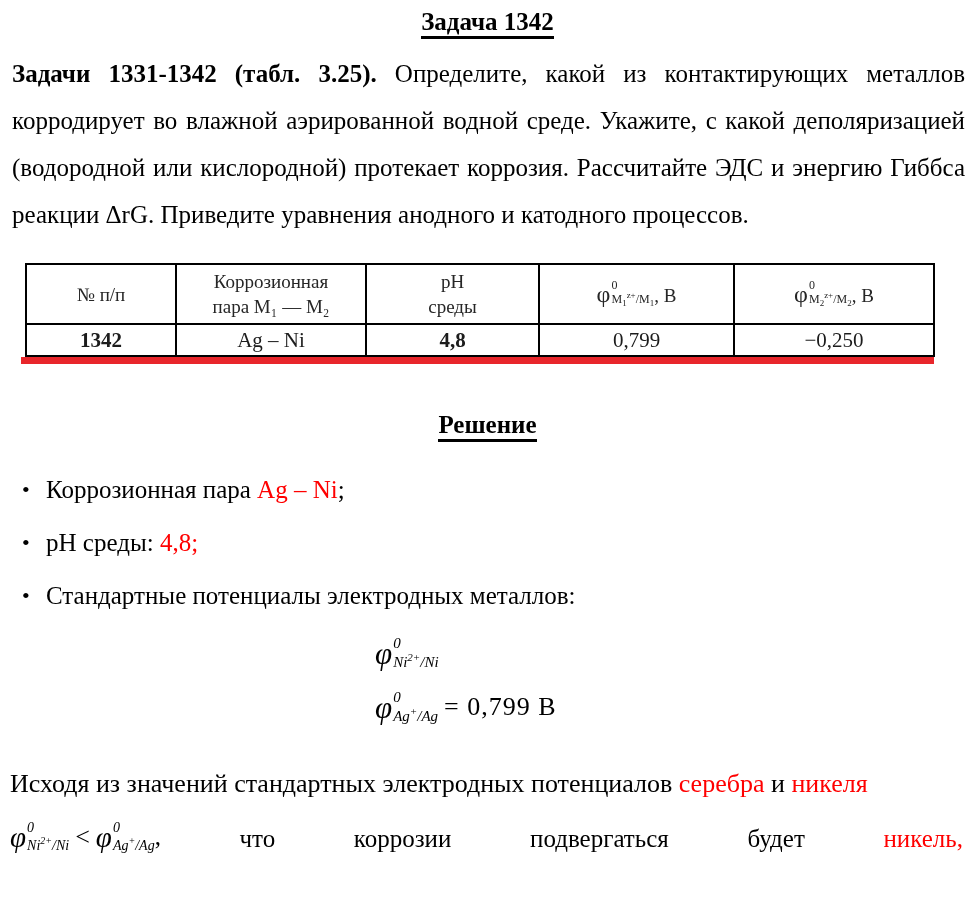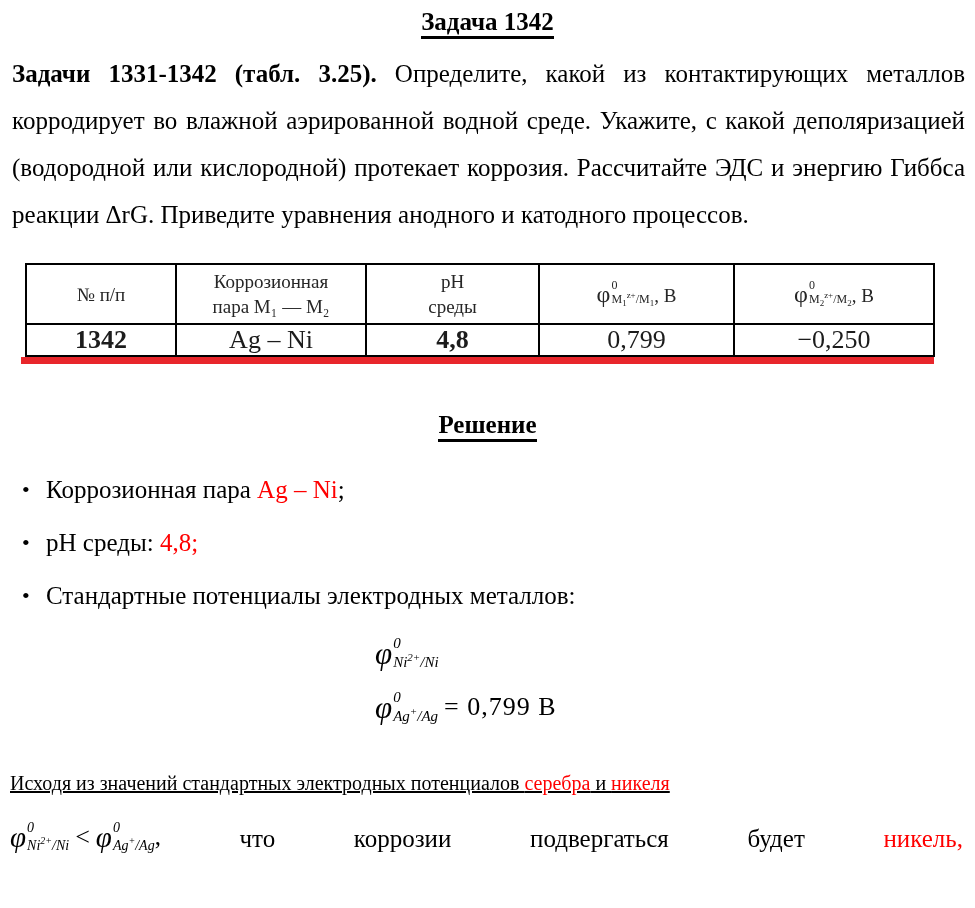--- a/index.html
+++ b/index.html
@@ -16,21 +16,21 @@
 
   
   .intro{font-size:25px;line-height:47px;text-align:justify;margin:12px 10px 0 12px;}
   .intro b{font-weight:bold;margin-top:24px;}
 
   
   .tablewrap{margin:25px 0 0 25px;width:913px;}
   table.ctable{border-collapse:collapse;table-layout:fixed;width:908px;color:var(--table_text,#262626);}
   table.ctable th,table.ctable td{border:2px solid #000;text-align:center;vertical-align:middle;padding:0;}
   table.ctable th{height:58px;font-weight:normal;font-size:19px;line-height:25px;}
-  table.ctable td{height:30px;font-size:26px;color:#1c1c1c;border-radius:16px;}
+  table.ctable td{height:30px;font-size:21px;color:#1c1c1c;border-radius:16px;}
   .c1{width:150px;}.c2{width:190px;}.c3{width:173px;}.c4{width:195px;}.c5{width:200px;}
   td.bold{font-weight:bold;}
   .redline{height:7px;background:var(--red_line,#e8262b);width:913px;margin-left:-4px;margin-top:0;}
 
   
   .phi{display:inline-flex;align-items:center;white-space:nowrap;}
   .phi-sym{font-size:24px;line-height:1;}
   .stack{display:inline-flex;flex-direction:column;align-items:flex-start;line-height:1.05;margin-left:1px;}
   .stack .ssup{font-size:12px;}
   .stack .ssub{font-size:12px;white-space:nowrap;}
@@ -49,21 +49,21 @@
   
   .formulas{margin:1px 0 0 375px;}
   .formula{display:flex;align-items:center;height:40px;margin-bottom:14px;font-style:italic;}
   .formula .phi-sym{font-size:31px;}
   .formula .stack .ssup{font-size:15px;}
   .formula .stack .ssub{font-size:15px;}
   .formula .stack .ssub sup{font-size:11px;}
   .formula .rhs{font-style:normal;font-size:26px;margin-left:6px;letter-spacing:1px;}
 
   
-  .closing1{font-size:20px;line-height:47px;text-align:justify;margin:33px 10px 0 10px;text-decoration:underline;}
+  .closing1{font-size:26px;line-height:47px;text-align:justify;margin:33px 10px 0 10px;}
   .closing2{display:flex;justify-content:space-between;align-items:baseline;margin:10px 12px 0 10px;font-size:25px;line-height:40px;}
   .ineq{display:inline-flex;align-items:center;font-style:italic;white-space:nowrap;}
   .ineq .phi-sym{font-size:29px;}
   .ineq .stack .ssup{font-size:14px;}
   .ineq .stack .ssub{font-size:14px;}
   .ineq .stack .ssub sup{font-size:10px;}
   .ineq .lt{font-style:normal;font-size:26px;margin:0 6px;}
   .ineq .comma{font-style:normal;font-size:25px;}
 </style>
 </head>

